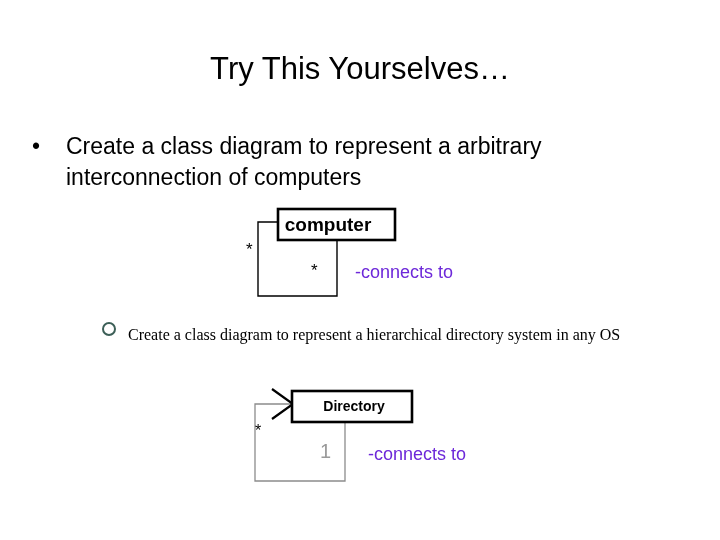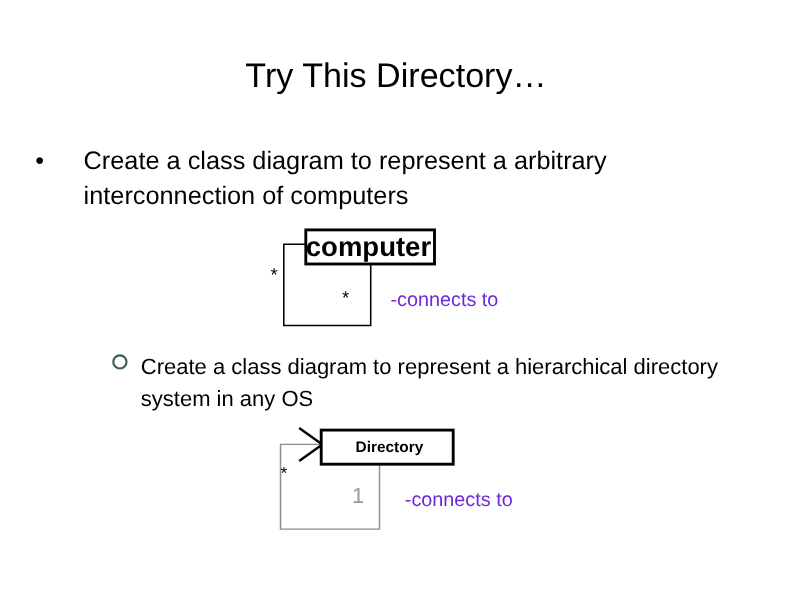--- a/index.html
+++ b/index.html
@@ -48,32 +48,32 @@
     left: 0px;
     top: 0px;
     width: 16px;
     font-size: 23px;
     line-height: 31px;
     color: #000000;
     text-align: left;
   }
   .bullet-l1 .text {
     display: block;
-    margin-left: 44px;
+    margin-left: 34px;
     text-indent: -0px;
   }
 
   
   .bullet-l2 {
     position: absolute;
     left: 102px;
     top: 320px;
     width: 560px;
-    font-family: Liberation Sans, sans-serif;
-    font-size: 20px;
+    font-family: Liberation Serif, serif;
+    font-size: 16px;
     line-height: 29px;
     color: #000000;
   }
   .bullet-l2 .marker {
     position: absolute;
     left: 0px;
     top: 2px;
     width: 14px;
     height: 14px;
     box-sizing: border-box;
@@ -111,38 +111,38 @@
   }
   .assoc-label {
     position: absolute;
     font-family: "Liberation Sans", sans-serif;
     color: #6d28d9;
     white-space: nowrap;
   }
 
   
   #diagram-computer { left: 246px; top: 200px; width: 230px; height: 105px; }
-  #diagram-computer .class-box-label { left: 32px; top: 14px; width: 100px; font-size: 25px; line-height: 22px; }
+  #diagram-computer .class-box-label { left: 32px; top: 14px; width: 100px; font-size: 19px; line-height: 22px; }
   #d1-star-left  { left: 0px;  top: 40px; font-size: 17px; }
   #d1-star-inner { left: 65px; top: 61px; font-size: 17px; }
   #d1-assoc      { left: 109px; top: 62px; font-size: 18px; }
 
   
   #diagram-directory { left: 246px; top: 382px; width: 240px; height: 105px; }
   #diagram-directory .class-box-label { left: 48px; top: 13px; width: 120px; font-size: 14px; line-height: 22px; }
   #d2-star-left { left: 9px;  top: 40px; font-size: 16px; color:#000; }
   #d2-one       { left: 74px; top: 58px; font-size: 20px; color: #9a9a9a; }
   #d2-assoc     { left: 122px; top: 62px; font-size: 18px; }
 </style>
 </head>
 <body>
 
 <div id="slide">
 
-  <div class="slide-title">Try This Directory…</div>
+  <div class="slide-title">Try This Yourselves…</div>
 
   <div class="bullet-l1">
     <span class="marker">•</span>
     <span class="text">Create a class diagram to represent a arbitrary interconnection of computers</span>
   </div>
 
   <div class="diagram" id="diagram-computer">
     <svg width="230" height="105" viewBox="0 0 230 105" aria-hidden="true">
 
       <path d="M 32 22 L 12 22 L 12 96 L 91 96 L 91 40" fill="none" stroke="#000000" stroke-width="1.4"></path>

